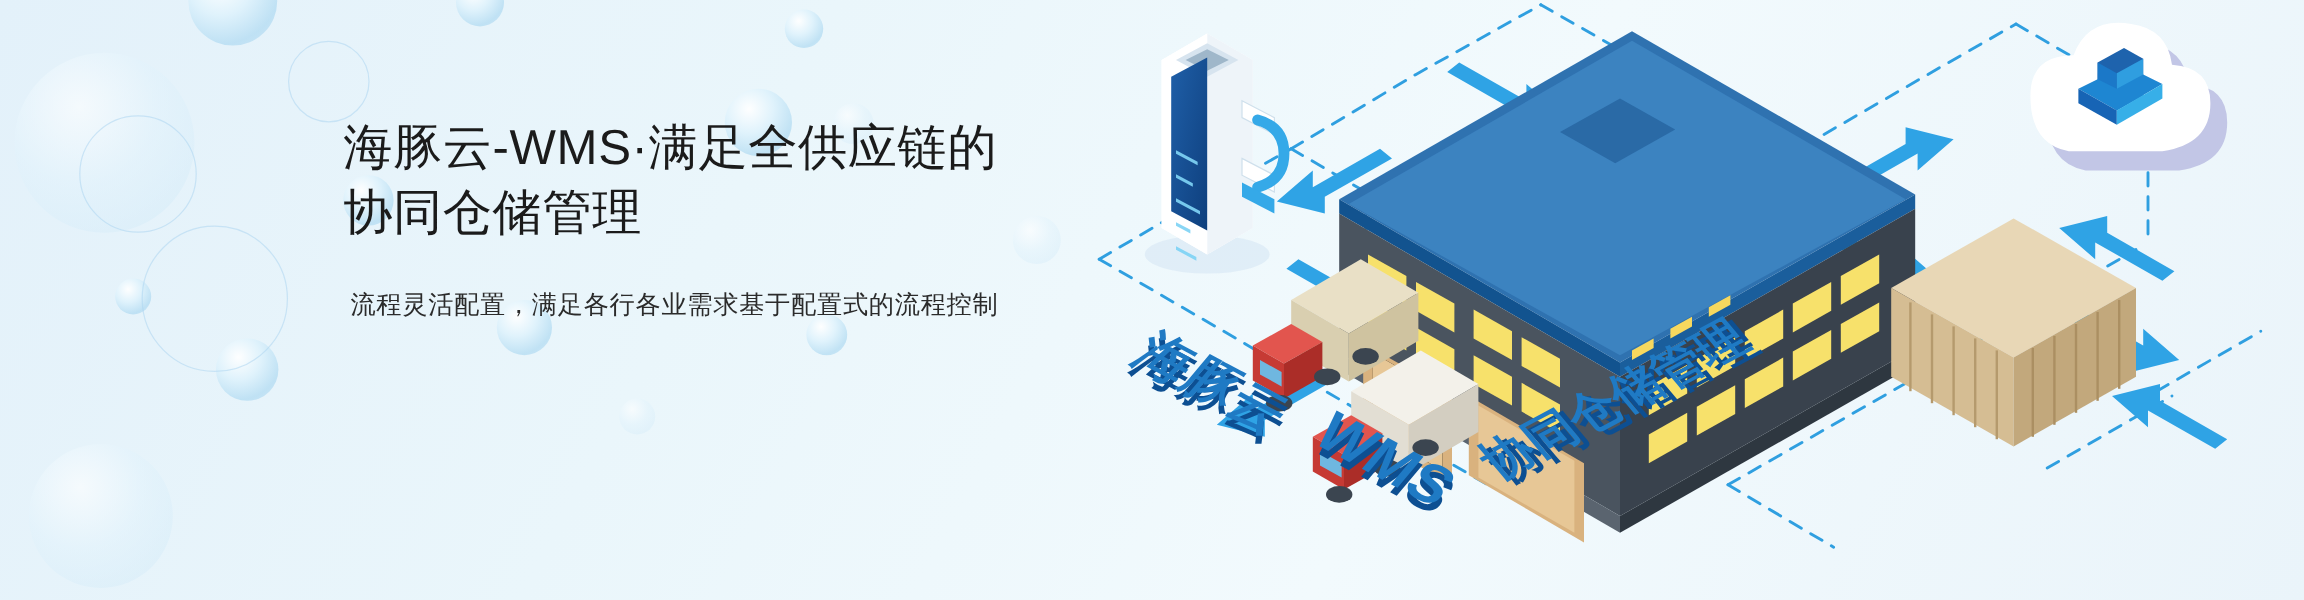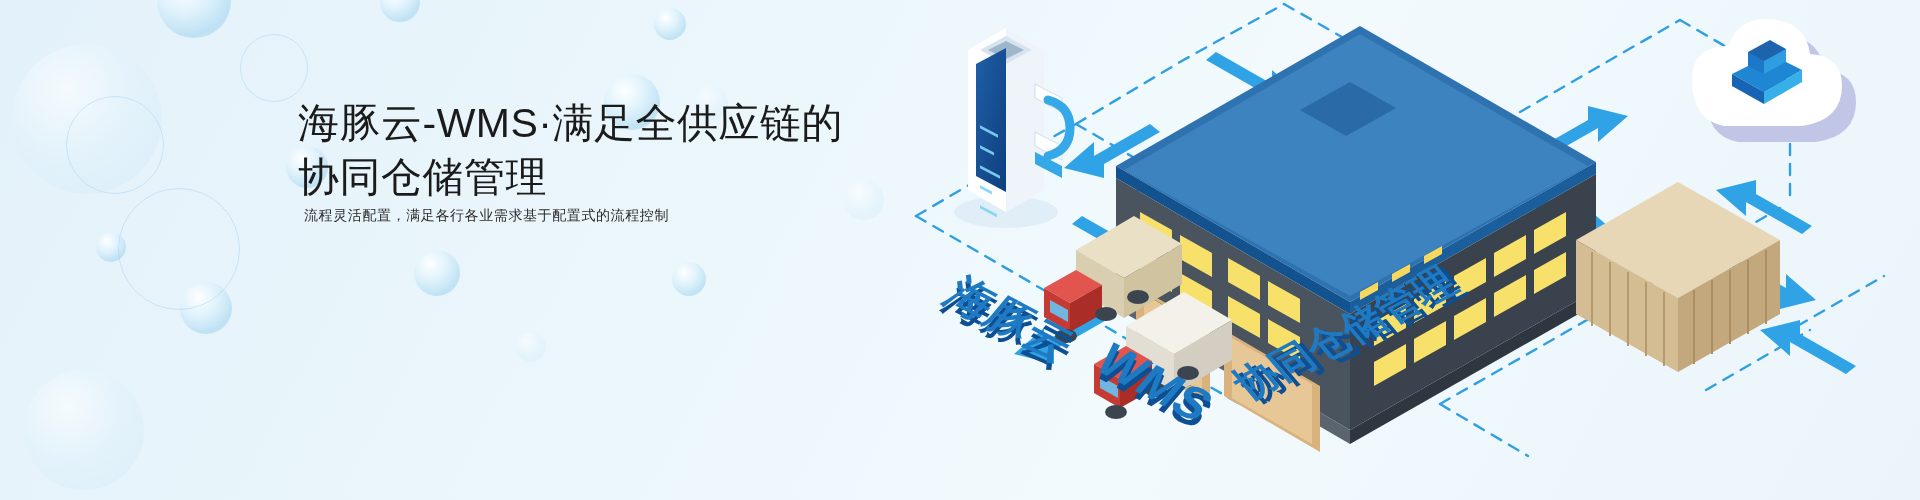--- a/index.html
+++ b/index.html
@@ -25,28 +25,28 @@
     background:radial-gradient(circle at 36% 30%,
         rgba(255,255,255,.6) 0%,
         rgba(226,243,252,.45) 45%,
         rgba(186,222,243,.28) 100%);
   }
   .bubble.ring{
     background:none;
     border:1px solid rgba(173,214,240,.55);
   }
   
-  #copy{position:absolute;left:298px;top:96px;width:620px;}
+  #copy{position:absolute;left:286px;top:96px;width:620px;}
   #headline{
     font-size:41px;line-height:1.32;color:#1b1b1b;
     font-weight:400;letter-spacing:.5px;white-space:pre-line;
   }
   #subhead{
-    margin-left:6px;
-    font-size:14px;line-height:1.6;color:#2b2b2b;letter-spacing:.6px;
+    margin-top:34px;margin-left:6px;
+    font-size:21px;line-height:1.6;color:#2b2b2b;letter-spacing:.6px;
   }
   
   #art{position:absolute;left:880px;top:0;width:1040px;height:500px;}
   #art svg{display:block;width:1040px;height:500px;}
 </style>
 </head>
 <body>
 
 <div id="banner">
 

